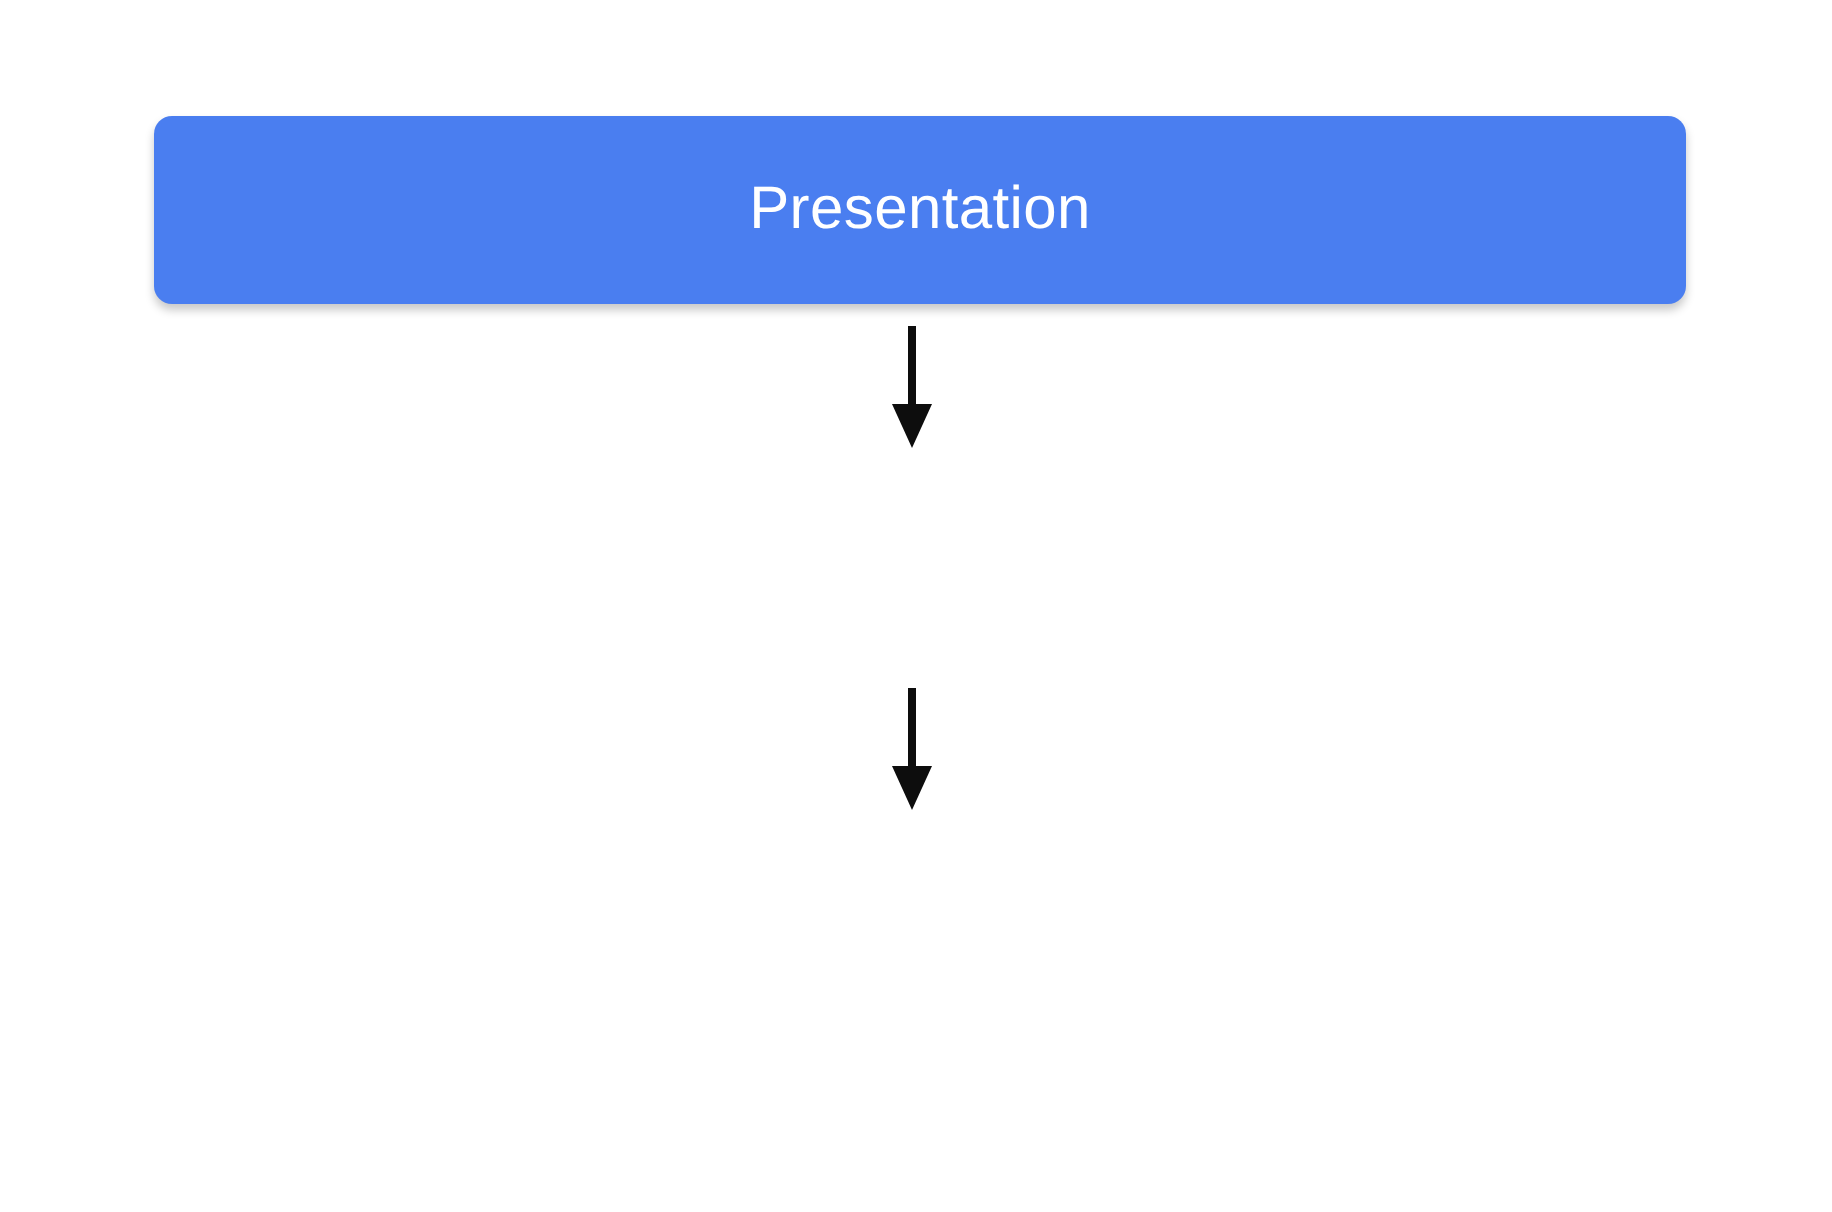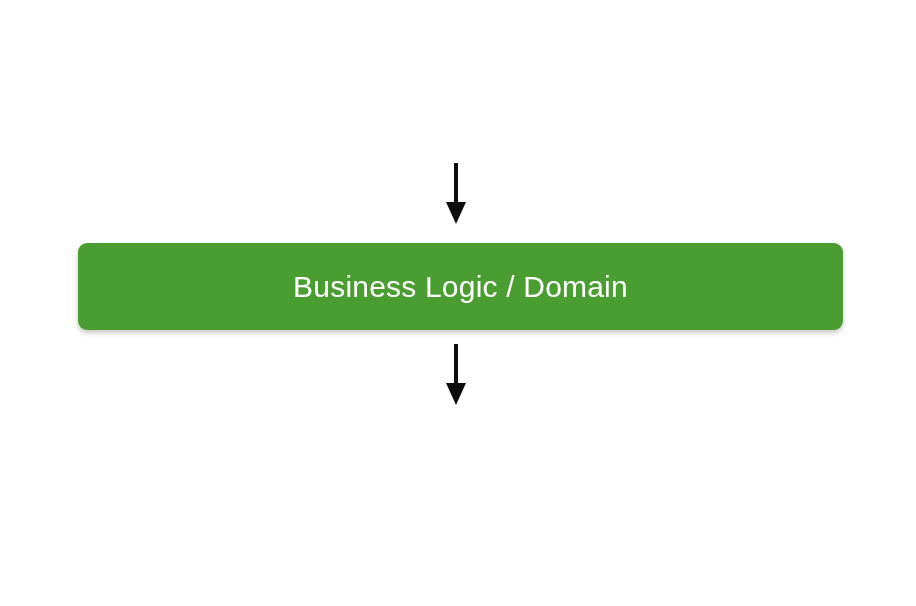--- a/index.html
+++ b/index.html
@@ -81,31 +81,31 @@
   #arrow-business-to-data {
     top: 344px;
     height: 62px;
   }
 </style>
 </head>
 <body>
 
 <div id="diagram" style="background: rgb(255, 255, 255);">
 
+  <div class="layer-box" id="box-presentation" style="background: rgb(74, 126, 240);">
+    <span class="layer-label" style="color: rgb(255, 255, 255);">Presentation</span>
+  </div>
 
   <div class="flow-arrow" id="arrow-presentation-to-business">
     <svg width="32" height="62" viewBox="0 0 32 62" xmlns="http://www.w3.org/2000/svg">
       <line x1="16" y1="0" x2="16" y2="42" stroke="#0d0d0d" stroke-width="4"></line>
       <polygon points="16,61 6,39 26,39" fill="#0d0d0d"></polygon>
     </svg>
   </div>
 
-  <div class="layer-box" id="box-business-logic" style="background: rgb(74, 158, 49);">
-    <span class="layer-label" style="color: rgb(255, 255, 255);">Business Logic / Domain</span>
-  </div>
 
   <div class="flow-arrow" id="arrow-business-to-data">
     <svg width="32" height="62" viewBox="0 0 32 62" xmlns="http://www.w3.org/2000/svg">
       <line x1="16" y1="0" x2="16" y2="42" stroke="#0d0d0d" stroke-width="4"></line>
       <polygon points="16,61 6,39 26,39" fill="#0d0d0d"></polygon>
     </svg>
   </div>
 
 
 </div>

